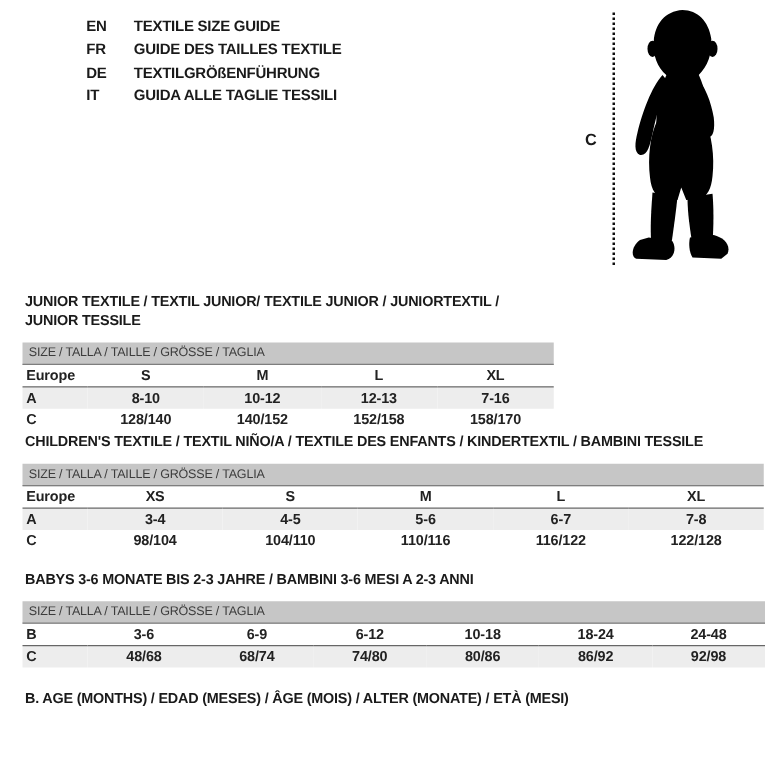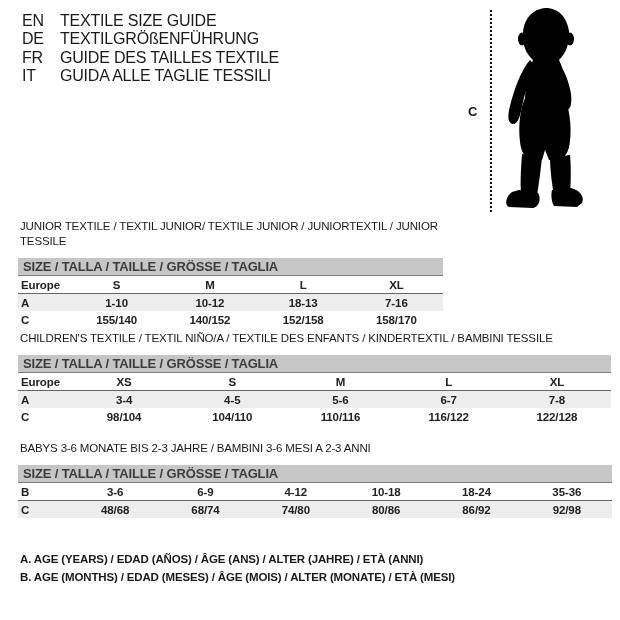--- a/index.html
+++ b/index.html
@@ -2,35 +2,35 @@
 <html><head>
 <meta charset="utf-8">
 <style>
   html,body{margin:0;padding:0;background:#fff;}
   .page{
     position:relative;width:620px;height:620px;background:#ffffff;
     font-family:"Liberation Sans",sans-serif;color:#1a1a1a;overflow:hidden;
   }
   
   .lang-block{position:absolute;left:22px;top:12px;}
-  .lang-row{display:flex;line-height:18.4px;font-weight:400;font-size:16px;letter-spacing:-0.2px;}
+  .lang-row{display:flex;line-height:18.4px;font-weight:700;font-size:12px;letter-spacing:-0.2px;margin-left:47px;}
   .lang-code{width:38px;flex:0 0 38px;}
   
   .figure-label{position:absolute;left:468px;top:104px;font-weight:700;font-size:13px;}
   .dotted-line{position:absolute;left:490px;top:10px;height:202px;width:0;border-left:2px dotted #101010;}
   .toddler{position:absolute;left:496px;top:6px;}
   
   .sec{position:absolute;left:18px;}
   .sec1{top:219px;width:425px;}
   .sec2{top:331px;width:593px;}
   .sec3{top:441px;width:594px;}
-  .sec-title{margin:0 0 0 2px;font-size:11.5px;font-weight:400;line-height:15px;letter-spacing:-0.15px;}
+  .sec-title{margin:16px 0 0 2px;font-size:11.5px;font-weight:700;line-height:15px;letter-spacing:-0.15px;}
   .size-bar{
     margin-top:9px;background:#c6c6c6;border-bottom:1px solid #7e7e7e;
-    color:#3c3c3c;font-weight:700;font-size:13px;height:17px;line-height:17px;
+    color:#3c3c3c;font-weight:400;font-size:10px;height:17px;line-height:17px;
     padding-left:5px;letter-spacing:-0.15px;
   }
   table.grid{border-collapse:collapse;table-layout:fixed;width:100%;font-size:11.5px;font-weight:700;color:#222;}
   table.grid td{height:17px;text-align:center;padding:0;letter-spacing:-0.1px;}
   table.grid td.lbl{text-align:left;padding-left:3px;}
   table.grid col.label{width:52px;}
   tr.row-first td{border-bottom:1px solid #666;}
   tr.row-stripe{background:#ededed;}
   
   .legend{position:absolute;left:20px;top:551px;font-size:11.5px;font-weight:700;line-height:17.5px;letter-spacing:-0.15px;}
@@ -39,26 +39,26 @@
 <body>
 
 <div class="page">
 
   <div class="lang-block">
     <div class="lang-row">
       <span class="lang-code">EN</span>
       <span class="lang-title">TEXTILE SIZE GUIDE</span>
     </div>
     <div class="lang-row">
+      <span class="lang-code">FR</span>
+      <span class="lang-title">GUIDE DES TAILLES TEXTILE</span>
+    </div>
+    <div class="lang-row">
       <span class="lang-code">DE</span>
       <span class="lang-title">TEXTILGRÖßENFÜHRUNG</span>
-    </div>
-    <div class="lang-row">
-      <span class="lang-code">FR</span>
-      <span class="lang-title">GUIDE DES TAILLES TEXTILE</span>
     </div>
     <div class="lang-row">
       <span class="lang-code">IT</span>
       <span class="lang-title">GUIDA ALLE TAGLIE TESSILI</span>
     </div>
   </div>
 
   <span class="figure-label">C</span>
   <div class="dotted-line"></div>
   <svg class="toddler" width="100" height="210" viewBox="0 0 100 210" aria-hidden="true">
@@ -91,28 +91,28 @@
       <tbody>
           <tr class="row-first">
         <td class="lbl">Europe</td>
         <td>S</td>
         <td>M</td>
         <td>L</td>
         <td>XL</td>
       </tr>
       <tr class="row-stripe">
         <td class="lbl">A</td>
-        <td>1-10</td>
+        <td>8-10</td>
         <td>10-12</td>
-        <td>18-13</td>
+        <td>12-13</td>
         <td>7-16</td>
       </tr>
       <tr>
         <td class="lbl">C</td>
-        <td>155/140</td>
+        <td>128/140</td>
         <td>140/152</td>
         <td>152/158</td>
         <td>158/170</td>
       </tr>
     </tbody>
       </table>
   </section>
 
   <section class="sec sec2">
     <h3 class="sec-title">CHILDREN'S TEXTILE / TEXTIL NIÑO/A / TEXTILE DES ENFANTS / KINDERTEXTIL / BAMBINI TESSILE</h3>
@@ -166,36 +166,35 @@
           <col>
           <col>
           <col>
           <col>
         </colgroup>
       <tbody>
           <tr class="row-first">
         <td class="lbl">B</td>
         <td>3-6</td>
         <td>6-9</td>
-        <td>4-12</td>
+        <td>6-12</td>
         <td>10-18</td>
         <td>18-24</td>
-        <td>35-36</td>
+        <td>24-48</td>
       </tr>
       <tr class="row-stripe">
         <td class="lbl">C</td>
         <td>48/68</td>
         <td>68/74</td>
         <td>74/80</td>
         <td>80/86</td>
         <td>86/92</td>
         <td>92/98</td>
       </tr>
     </tbody>
       </table>
   </section>
 
   <div class="legend">
-    <div>A. AGE (YEARS) / EDAD (AÑOS) / ÂGE (ANS) / ALTER (JAHRE) / ETÀ (ANNI)</div>
     <div>B. AGE (MONTHS) / EDAD (MESES) / ÂGE (MOIS) / ALTER (MONATE) / ETÀ (MESI)</div>
   </div>
 
 </div>
 
 </body></html>

